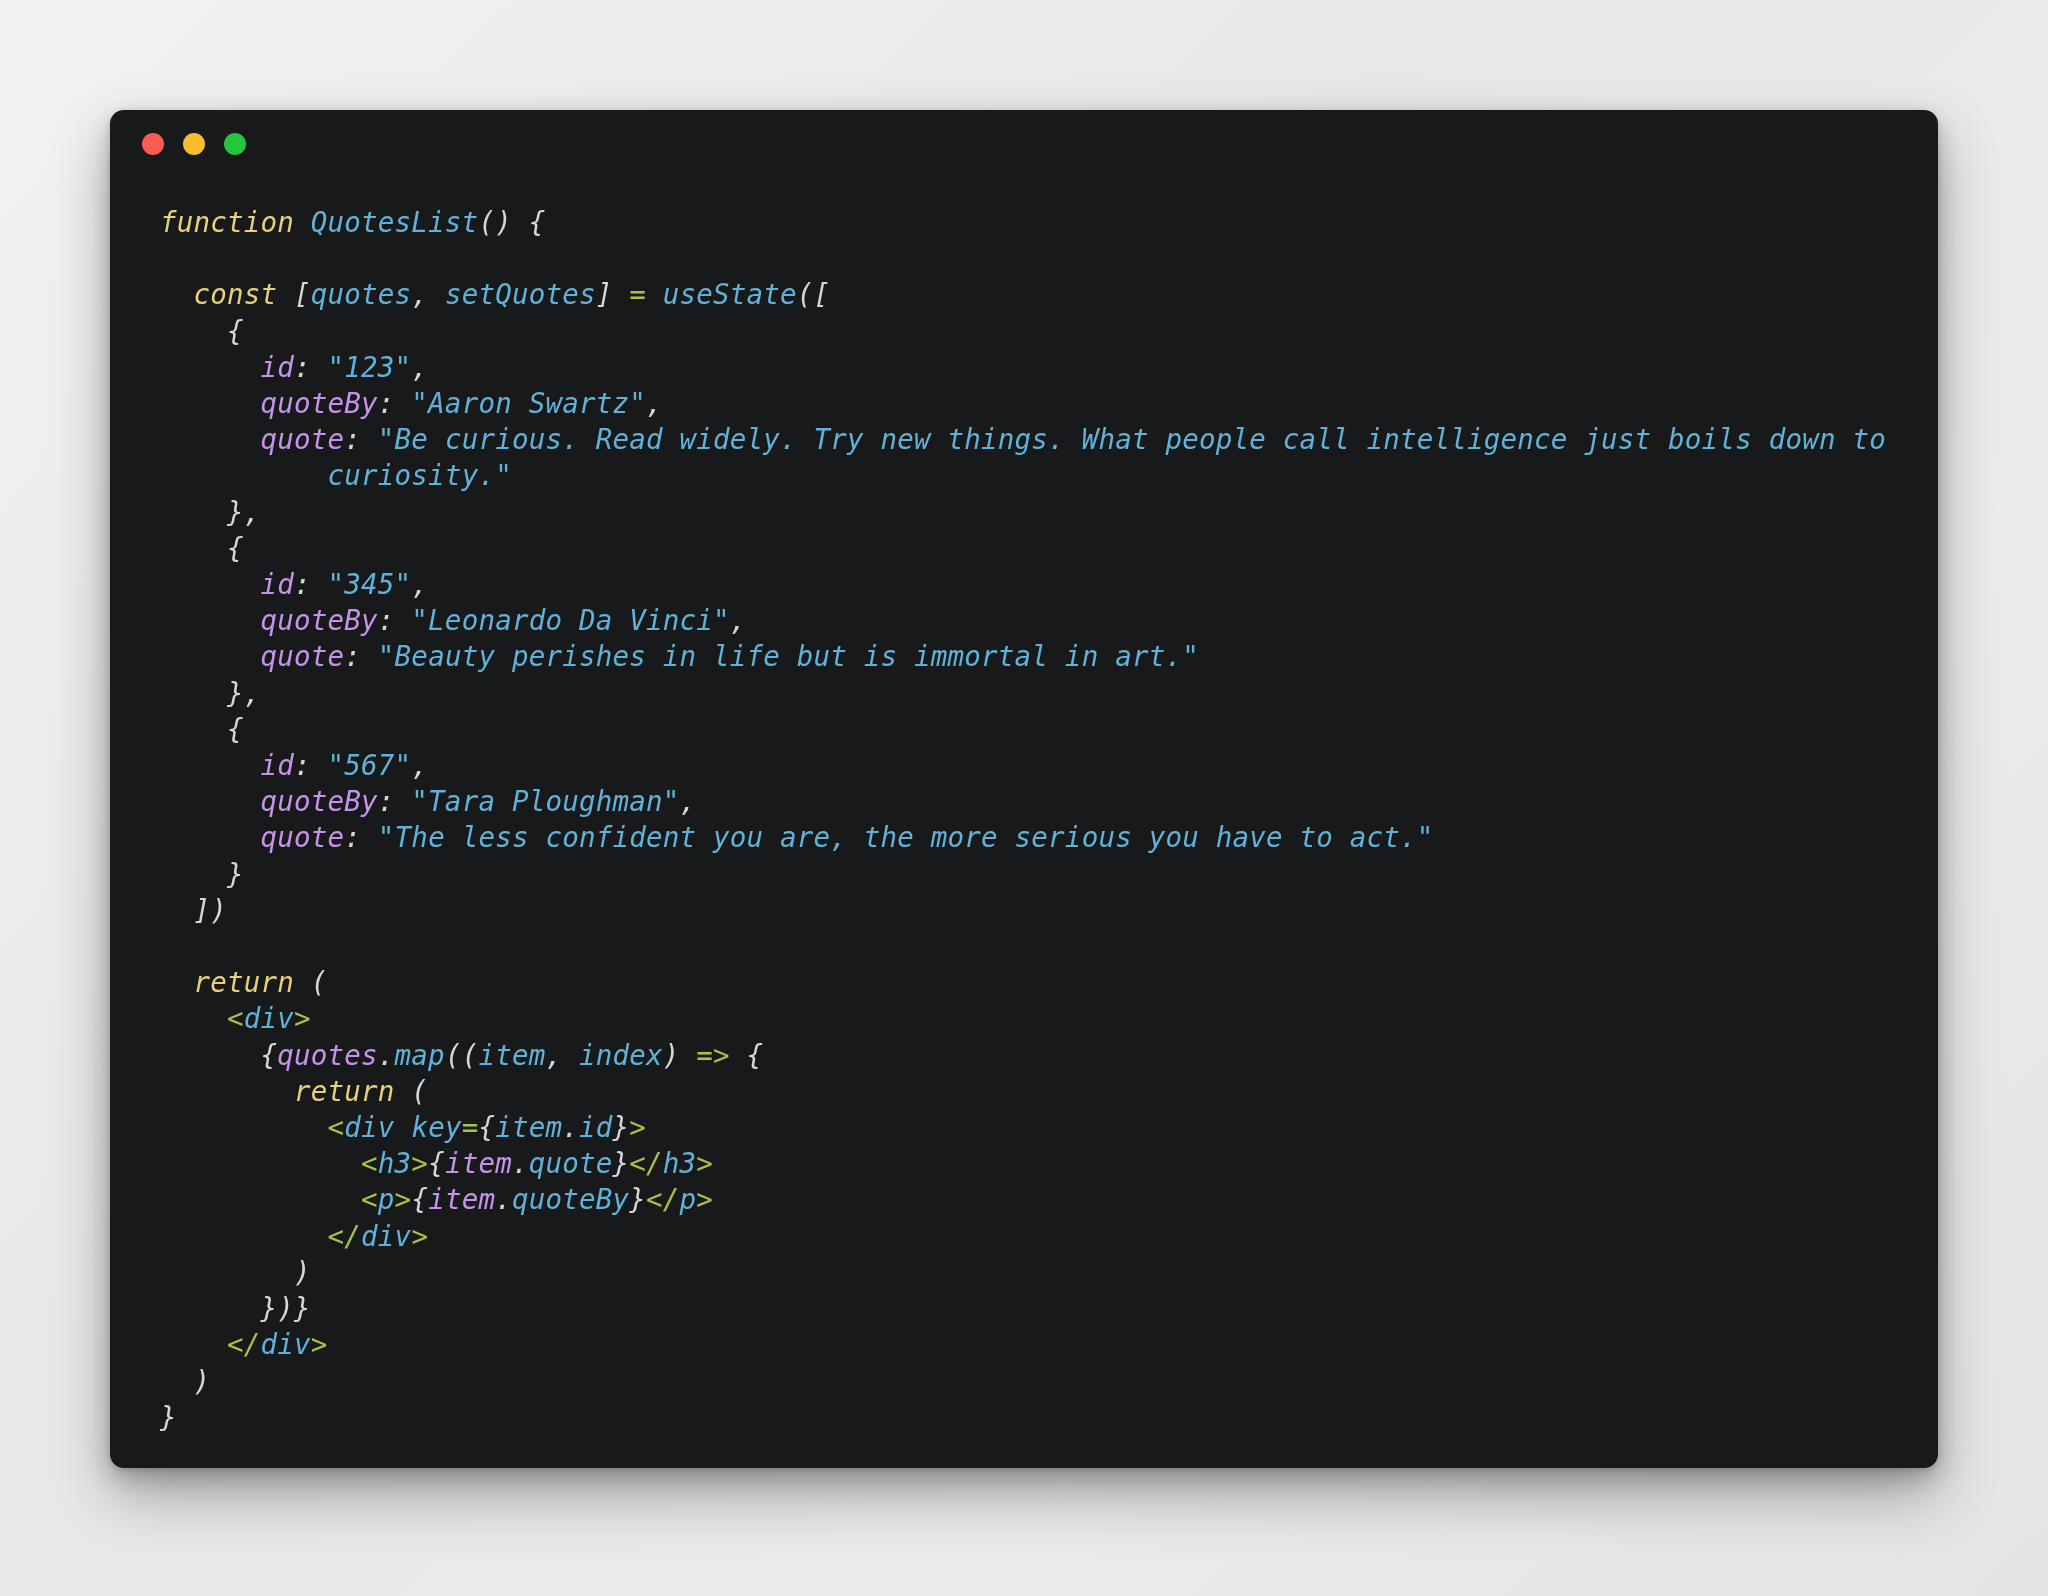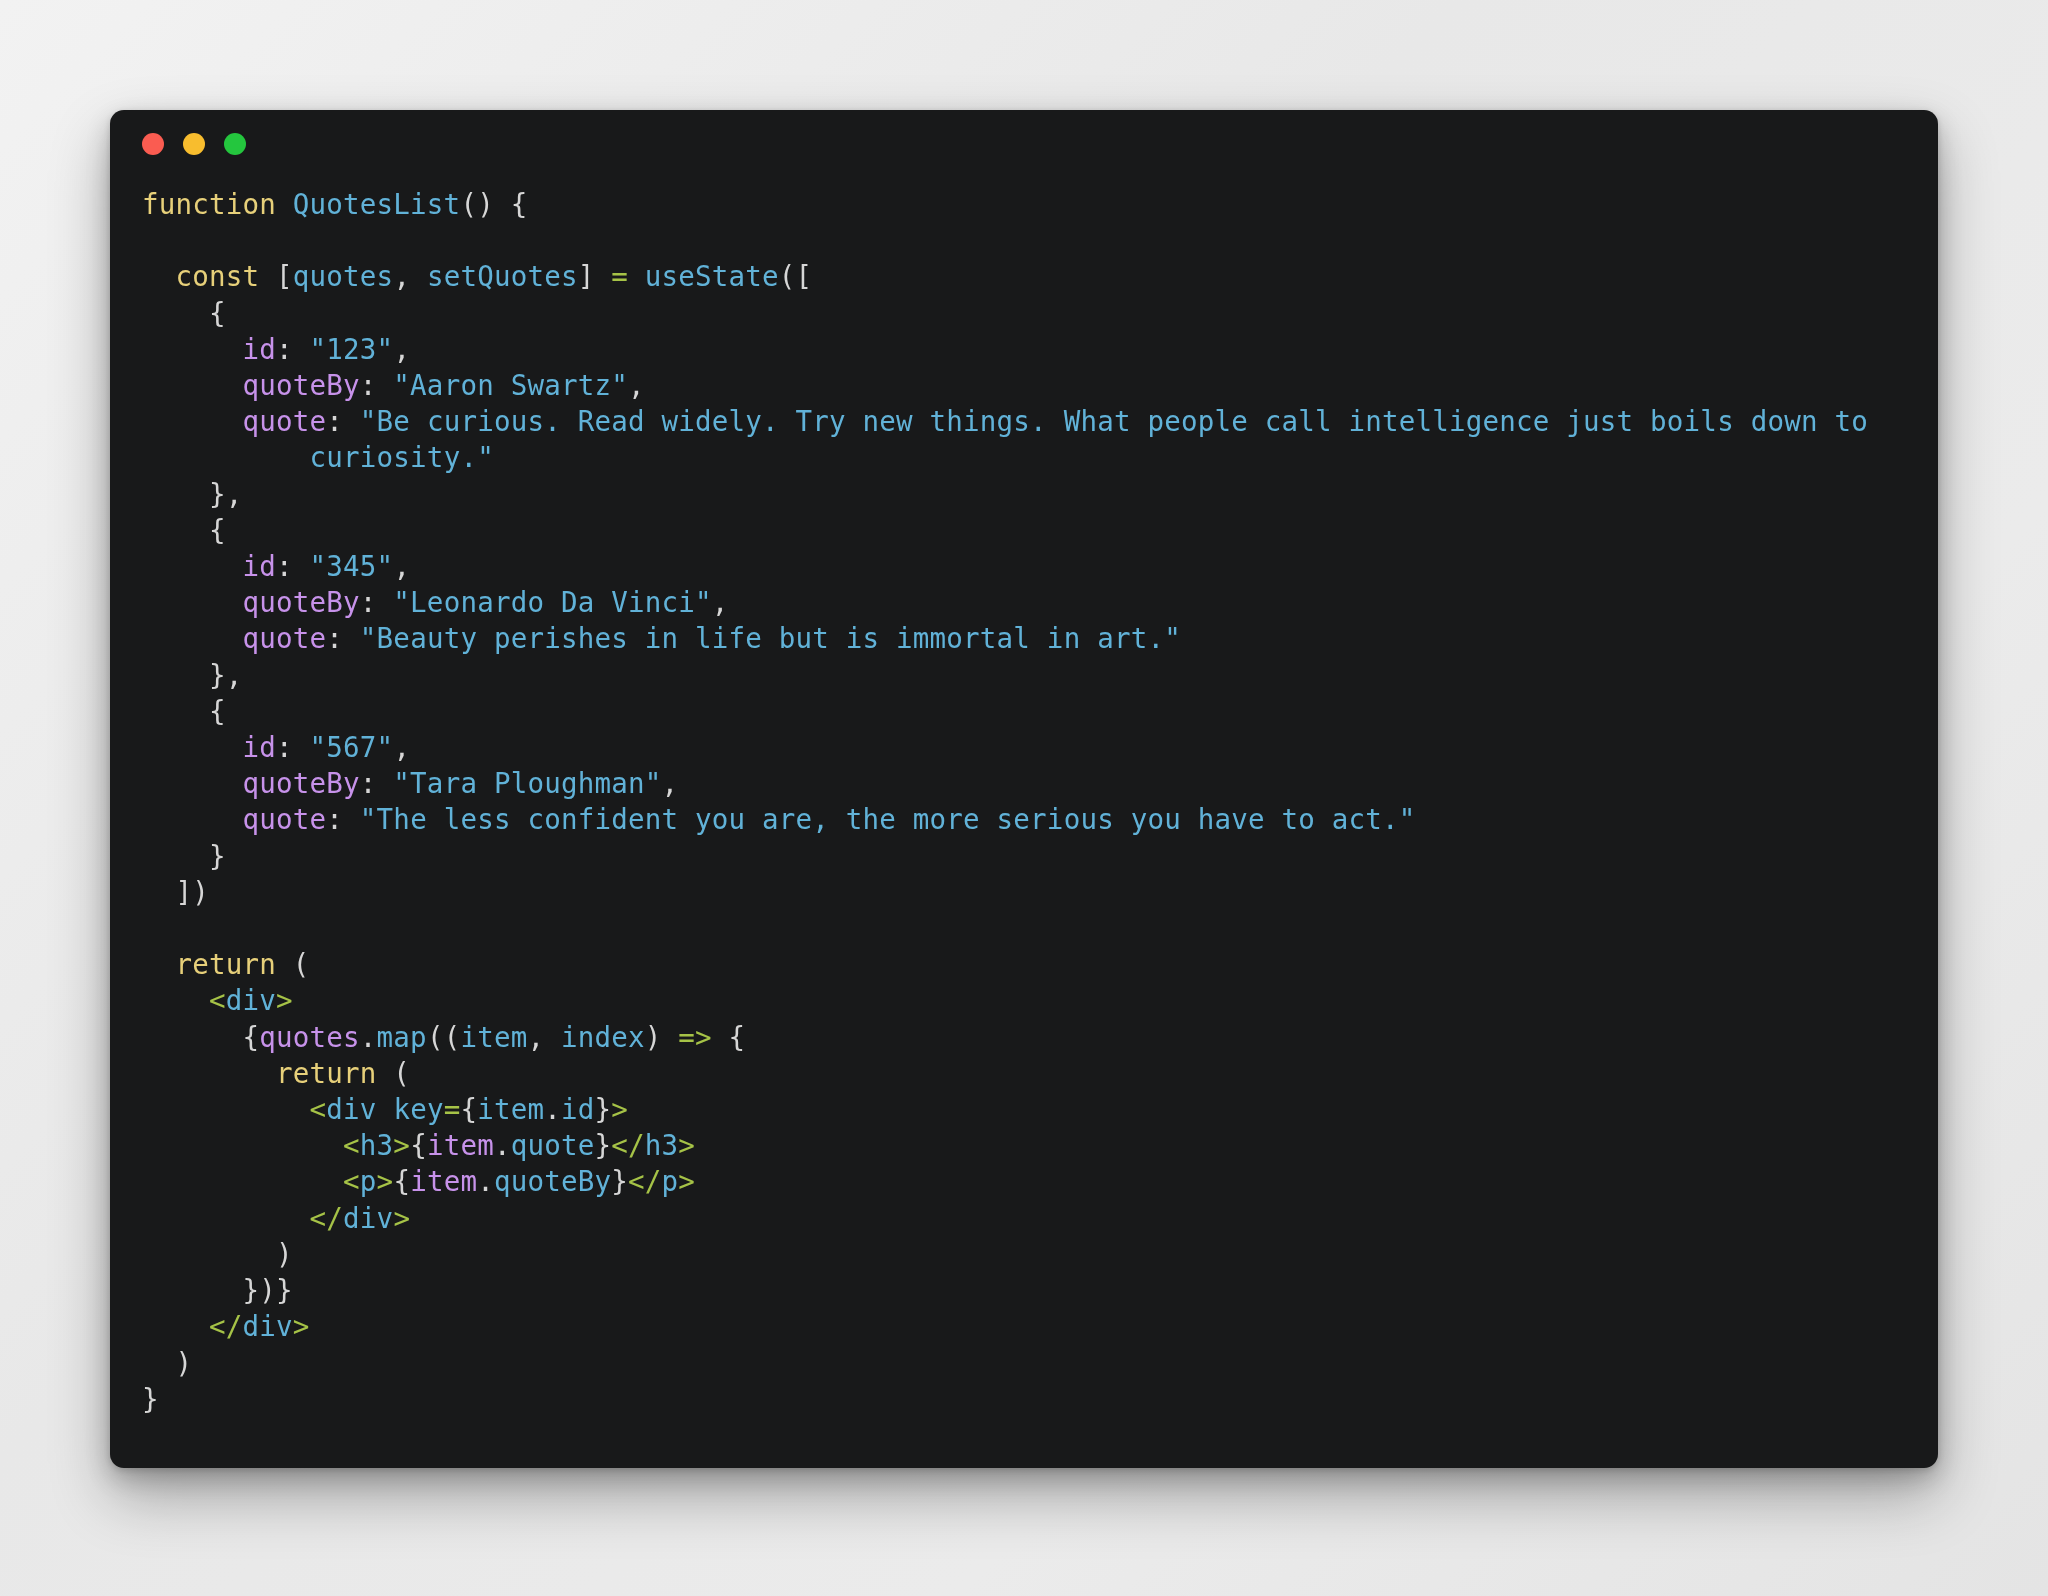--- a/index.html
+++ b/index.html
@@ -53,27 +53,28 @@
   .dot.red    { background: #fa5c51; }
   .dot.yellow { background: #f8bd2e; }
   .dot.green  { background: #24c63e; }
 
   
   #code-body {
     padding: 8px 0 0 32px;
     box-sizing: border-box;
   }
   pre#code {
-    margin: 0;
+    margin: 18px;
     font-family: "DejaVu Sans Mono", "Liberation Mono", monospace;
     font-size: 27.5px;
     line-height: 36.2px;
     letter-spacing: 0.2px;
     white-space: pre;
     color: #d6d6d6;
+    font-style: italic;
     -webkit-font-smoothing: antialiased;
   }
 
   
   .kw   { color: #e7d07a; }  
   .fn   { color: #61b2d8; }  
   .str  { color: #61b2d8; }  
   .op   { color: #a6c347; }  
   .var  { color: #c792ea; }  
   .pun  { color: #d6d6d6; }  

